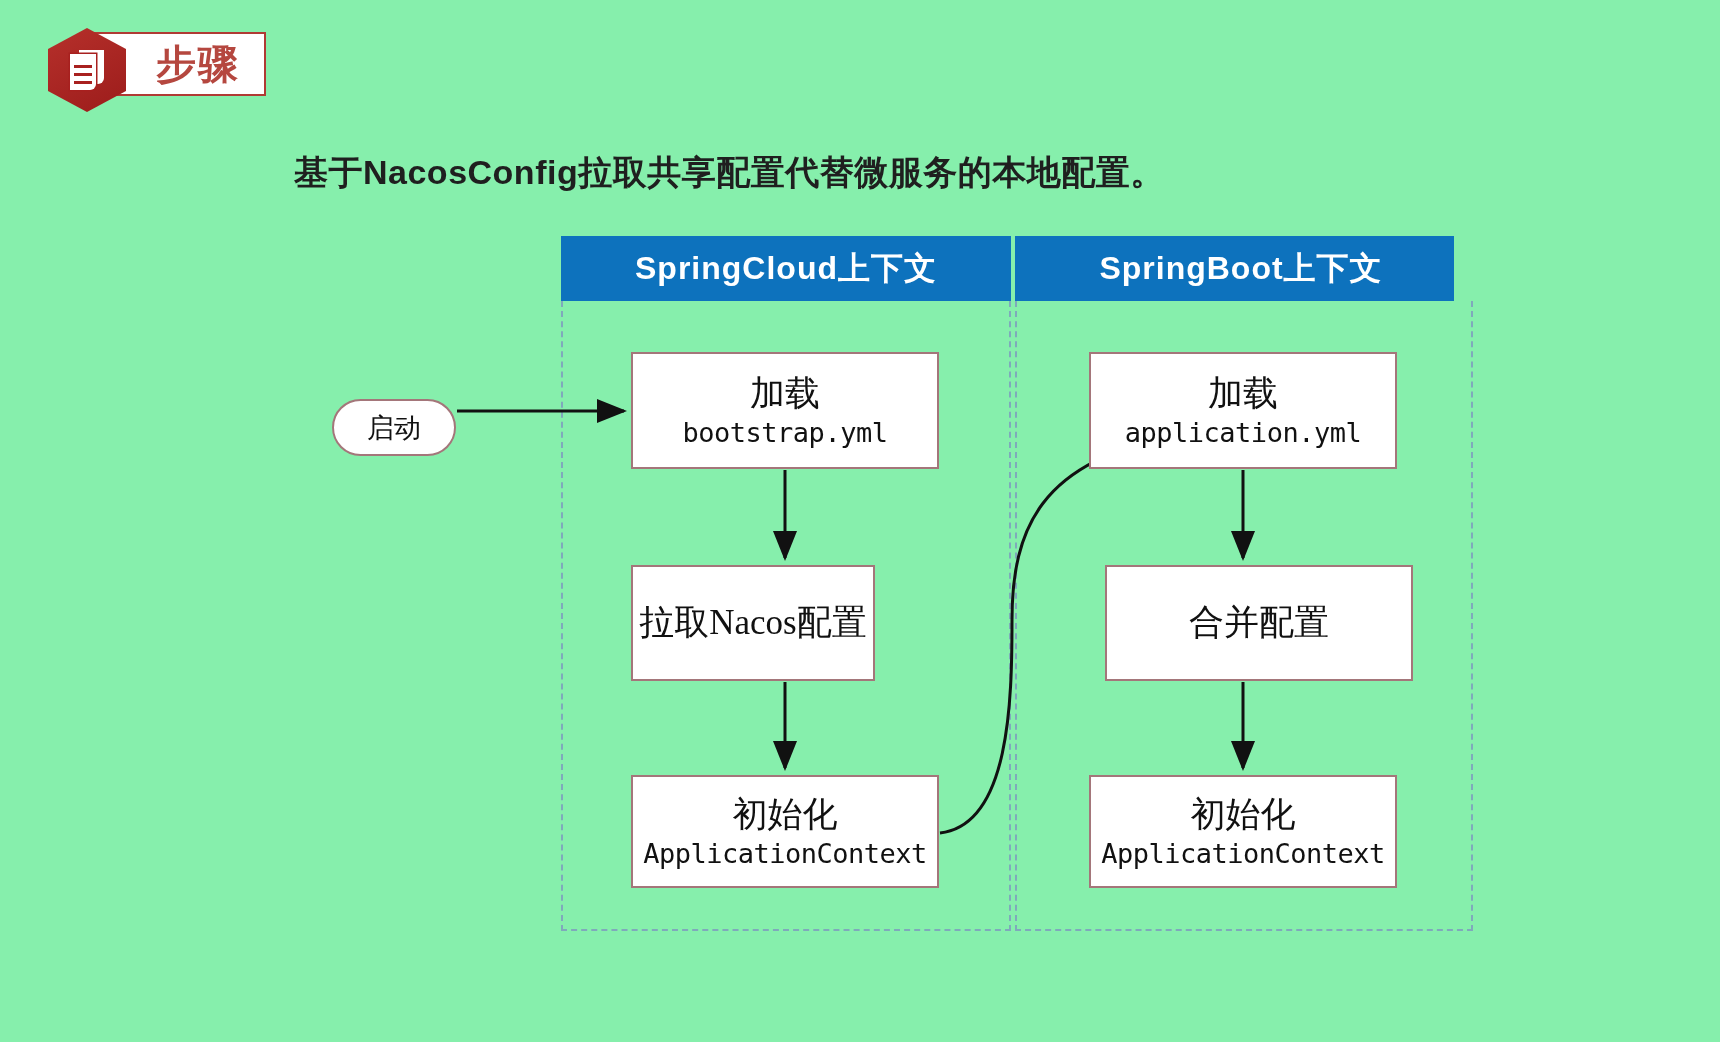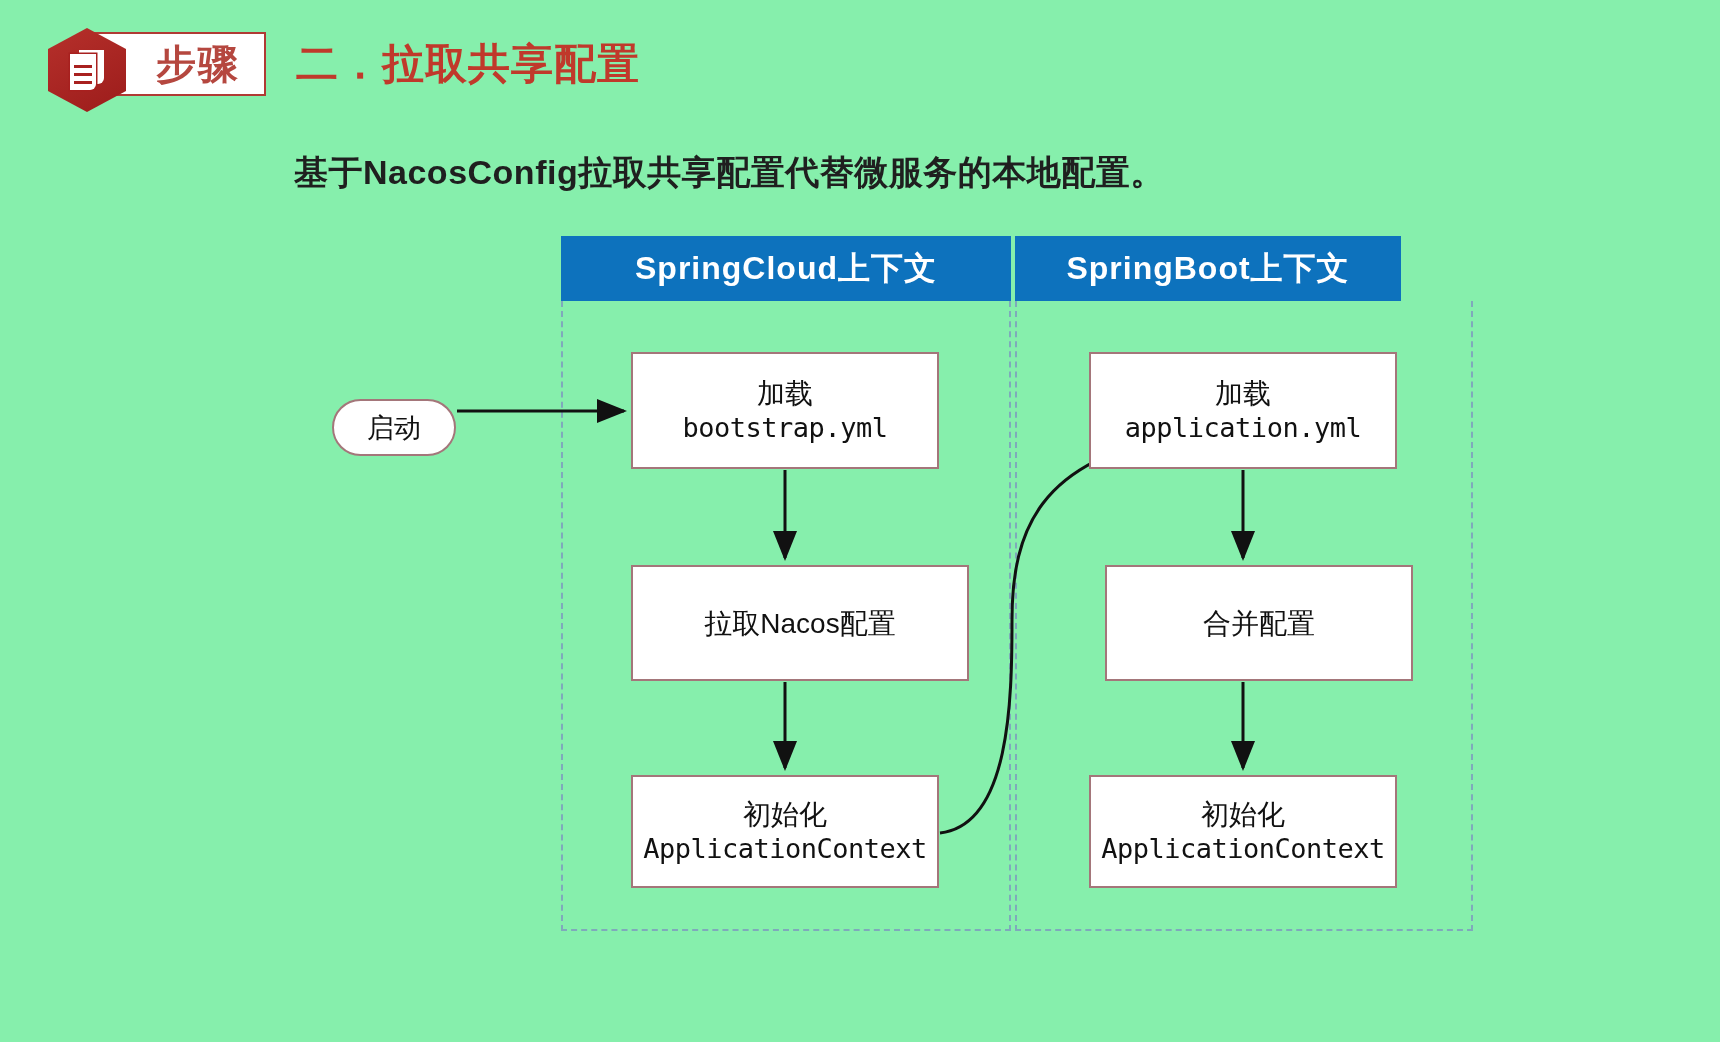--- a/index.html
+++ b/index.html
@@ -142,21 +142,21 @@
     font-family: Liberation Sans, sans-serif;
     font-size: 32px;
     font-weight: 700;
     display: flex;
     align-items: center;
     justify-content: center;
     letter-spacing: 1px;
     white-space: nowrap;
   }
   #ctx-header-cloud { left: 561px; top: 236px; width: 450px; }
-  #ctx-header-boot  { left: 1015px; top: 236px; width: 386px; }
+  #ctx-header-boot  { left: 1015px; top: 236px; width: 426px; padding-left: 13px; }
 
   .ctx-pane {
     position: absolute;
     border: 2px dashed #7fa9bb;
     border-top: none;
     box-sizing: border-box;
     background: transparent;
   }
   #ctx-pane-cloud { left: 561px; top: 301px; width: 450px; height: 630px; }
   #ctx-pane-boot  { left: 1015px; top: 301px; width: 458px; height: 630px; }
@@ -167,22 +167,22 @@
     box-sizing: border-box;
     background: #ffffff;
     display: flex;
     flex-direction: column;
     align-items: center;
     justify-content: center;
     color: #111111;
     line-height: 1.25;
   }
   .node-box .cn {
-    font-family: Liberation Sans, sans-serif;
-    font-size: 28px;
+    font-family: Liberation Serif, serif;
+    font-size: 35px;
   }
   .node-box .mono {
     font-family: "DejaVu Sans Mono", "Liberation Mono", monospace;
     font-size: 27px;
     letter-spacing: -0.5px;
     text-align: right;
   }
 
   #node-start {
     position: absolute;
@@ -196,21 +196,21 @@
     background: #ffffff;
     display: flex;
     align-items: center;
     justify-content: center;
     font-size: 27px;
     color: #111111;
     margin-top: 16px;
   }
 
   #node-bootstrap   { left: 631px; top: 352px; width: 308px; height: 117px; }
-  #node-nacos       { left: 631px; top: 565px; width: 338px; height: 116px; }
+  #node-nacos       { left: 631px; top: 565px; width: 244px; height: 116px; }
   #node-appctx-left { left: 631px; top: 775px; width: 308px; height: 113px; }
 
   #node-application  { left: 1089px; top: 352px; width: 308px; height: 117px; }
   #node-merge        { left: 1089px; top: 565px; width: 308px; height: 116px; margin-left: 16px; }
   #node-appctx-right { left: 1089px; top: 775px; width: 308px; height: 113px; }
 </style>
 </head>
 <body>
 
 <div id="slide">
@@ -223,21 +223,20 @@
         <div class="sheet-front">
           <div class="line l1"></div>
           <div class="line l2"></div>
           <div class="line l3"></div>
         </div>
       </div>
     </div>
     <div id="step-badge-label">步骤</div>
   </div>
 
-  <div id="page-title">二．拉取共享配置</div>
   <div id="subtitle">基于NacosConfig拉取共享配置代替微服务的本地配置。</div>
 
   <div class="ctx-header" id="ctx-header-cloud">SpringCloud上下文</div>
   <div class="ctx-header" id="ctx-header-boot">SpringBoot上下文</div>
 
   <div class="ctx-pane" id="ctx-pane-cloud"></div>
   <div class="ctx-pane" id="ctx-pane-boot"></div>
 
   <svg id="diagram" viewBox="0 0 1720 1042" xmlns="http://www.w3.org/2000/svg">
     <defs>

